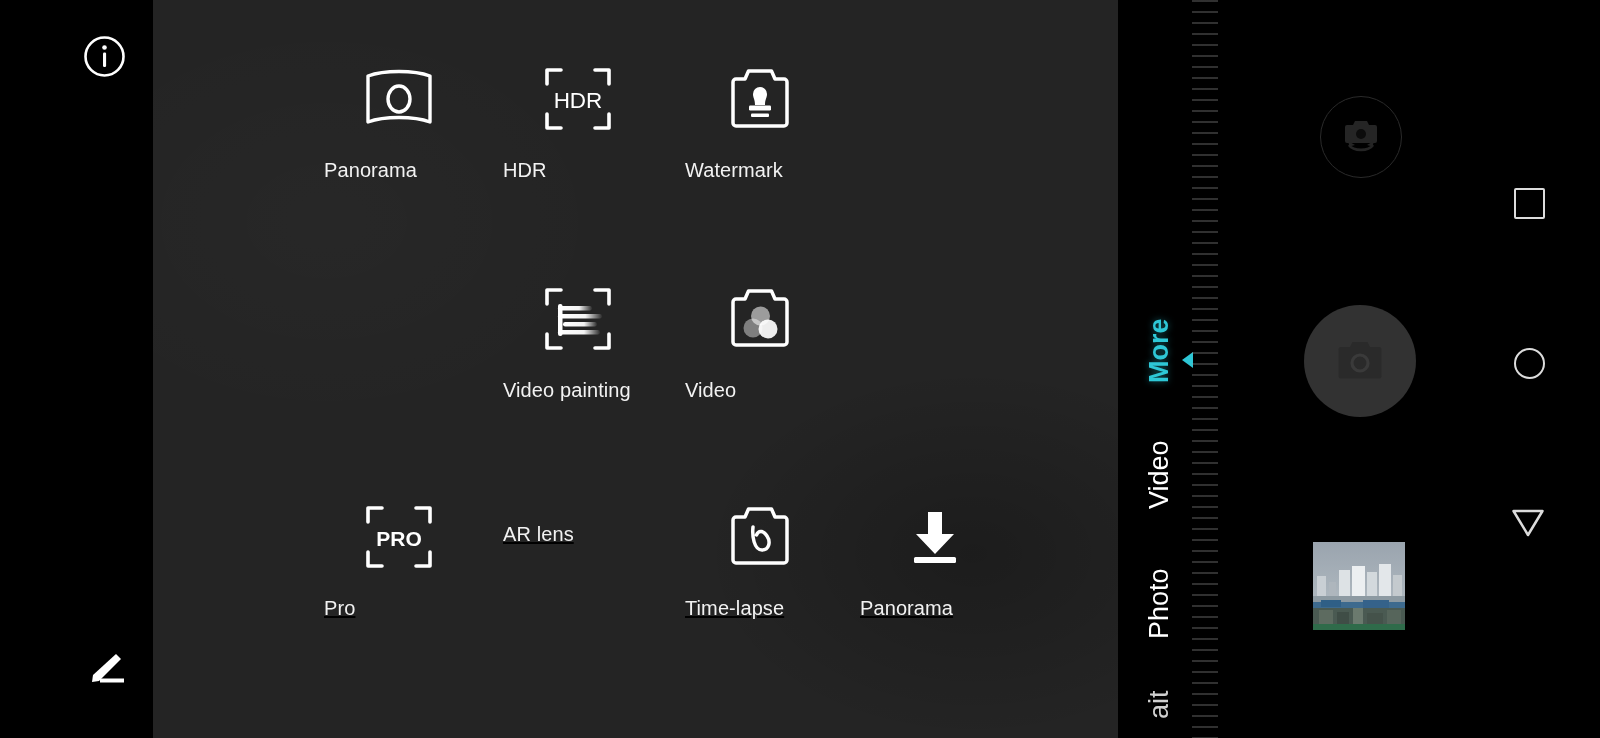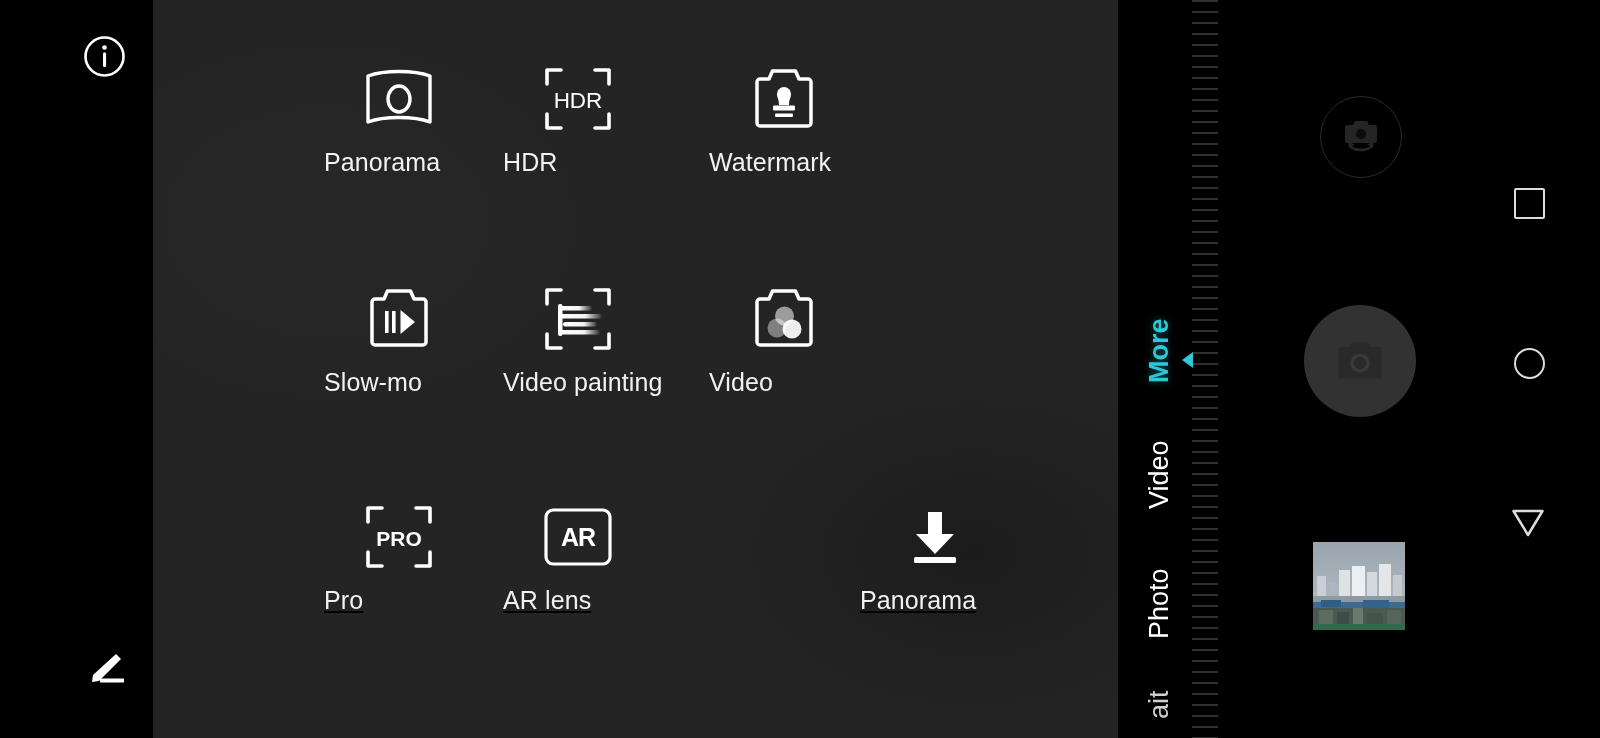--- a/index.html
+++ b/index.html
@@ -65,32 +65,32 @@
     cursor: pointer;
     user-select: none;
   }
   .mode-icon-wrap {
     height: 74px;
     display: flex;
     align-items: center;
     justify-content: center;
   }
   .mode-label {
-    margin-top: 12px;
+    margin-top: 20px;
     color: #f2f2f2;
-    font-size: 25px;
+    font-size: 20px;
     line-height: 28px;
     letter-spacing: 0.1px;
     white-space: nowrap;
   }
 
   
   .c1 { left: 171px; }   
   .c2 { left: 350px; }   
-  .c3 { left: 556px; }   
+  .c3 { left: 532px; }   
   .c4 { left: 707px; }   
   .r1 { top: 62px; }
   .r2 { top: 282px; }
   .r3 { top: 500px; text-decoration: underline; }
 
   
   .right-black {
     position: absolute;
     left: 1118px; top: 0;
     width: 482px; height: 738px;
@@ -266,31 +266,20 @@
           <svg width="76" height="68" viewBox="0 0 76 68">
             <path d="M23 14 L26.5 6 L49.5 6 L53 14 L62 14 A3 3 0 0 1 65 17 L65 58 A3 3 0 0 1 62 61 L14 61 A3 3 0 0 1 11 58 L11 17 A3 3 0 0 1 14 14 Z" fill="none" stroke="#ffffff" stroke-width="3.5" stroke-linejoin="round"></path>
             <path d="M33 40 C33 34, 31 33, 31 29 A7 7 0 0 1 45 29 C45 33, 43 34, 43 40 Z" fill="#ffffff"></path>
             <rect x="27" y="40.5" width="22" height="5" rx="1.2" fill="#ffffff"></rect>
             <rect x="29" y="48.5" width="18" height="3.6" rx="1" fill="#ffffff"></rect>
           </svg>
         </div>
         <div class="mode-label">Watermark</div>
       </div>
 
-      <div class="mode-item c1 r2">
-        <div class="mode-icon-wrap">
-          <svg width="76" height="66" viewBox="0 0 76 66">
-            <path d="M23 13 L26.5 5 L49.5 5 L53 13 L62 13 A3 3 0 0 1 65 16 L65 56 A3 3 0 0 1 62 59 L14 59 A3 3 0 0 1 11 56 L11 16 A3 3 0 0 1 14 13 Z" fill="none" stroke="#ffffff" stroke-width="3.5" stroke-linejoin="round"></path>
-            <rect x="24" y="25" width="3.6" height="22" fill="#ffffff"></rect>
-            <rect x="31" y="25" width="3.6" height="22" fill="#ffffff"></rect>
-            <path d="M39.5 24 L54 36 L39.5 48 Z" fill="#ffffff"></path>
-          </svg>
-        </div>
-        <div class="mode-label">Slow-mo</div>
-      </div>
 
       <div class="mode-item c2 r2">
         <div class="mode-icon-wrap">
           <svg width="74" height="66" viewBox="0 0 74 66">
             <defs>
               <linearGradient id="lpfade" x1="0" y1="0" x2="1" y2="0">
                 <stop offset="0%" stop-color="#ffffff" stop-opacity="1"></stop>
                 <stop offset="62%" stop-color="#ffffff" stop-opacity="0.95"></stop>
                 <stop offset="100%" stop-color="#ffffff" stop-opacity="0.05"></stop>
               </linearGradient>
@@ -334,29 +323,32 @@
               <path d="M20 62 L6 62 L6 48"></path>
               <path d="M54 62 L68 62 L68 48"></path>
             </g>
             <text x="37" y="42" text-anchor="middle" fill="#ffffff" font-family="Liberation Sans, sans-serif" font-size="21" font-weight="bold">PRO</text>
           </svg>
         </div>
         <div class="mode-label">Pro</div>
       </div>
 
       <div class="mode-item c2 r3">
-        <div class="mode-icon-wrap">
-          <svg width="76" height="62" viewBox="0 0 76 62">
-            <rect x="6" y="4" width="64" height="54" rx="7" fill="none" stroke="#ffffff" stroke-width="3.2"></rect>
-            <text x="38" y="40" text-anchor="middle" fill="#ffffff" font-family="Liberation Sans, sans-serif" font-size="25" font-weight="bold" letter-spacing="-1">AR</text>
-          </svg>
-        </div>
         <div class="mode-label">AR lens</div>
       </div>
 
+      <div class="mode-item c3 r3">
+        <div class="mode-icon-wrap">
+          <svg width="76" height="66" viewBox="0 0 76 66">
+            <path d="M23 13 L26.5 5 L49.5 5 L53 13 L62 13 A3 3 0 0 1 65 16 L65 56 A3 3 0 0 1 62 59 L14 59 A3 3 0 0 1 11 56 L11 16 A3 3 0 0 1 14 13 Z" fill="none" stroke="#ffffff" stroke-width="3.5" stroke-linejoin="round"></path>
+            <path d="M31 23 C30 32, 32 46, 40 46 C47 46, 49 38, 45 32 C42 27.5, 37 25, 34.5 31" fill="none" stroke="#ffffff" stroke-width="3.5" stroke-linecap="round"></path>
+          </svg>
+        </div>
+        <div class="mode-label">Time-lapse</div>
+      </div>
 
       <div class="mode-item c4 r3">
         <div class="mode-icon-wrap">
           <svg width="68" height="62" viewBox="0 0 68 62">
             <path d="M27 6 L41 6 L41 28 L53 28 L34 48 L15 28 L27 28 Z" fill="#ffffff"></path>
             <rect x="13" y="51" width="42" height="6" rx="1.5" fill="#ffffff"></rect>
           </svg>
         </div>
         <div class="mode-label">Panorama</div>
       </div>

